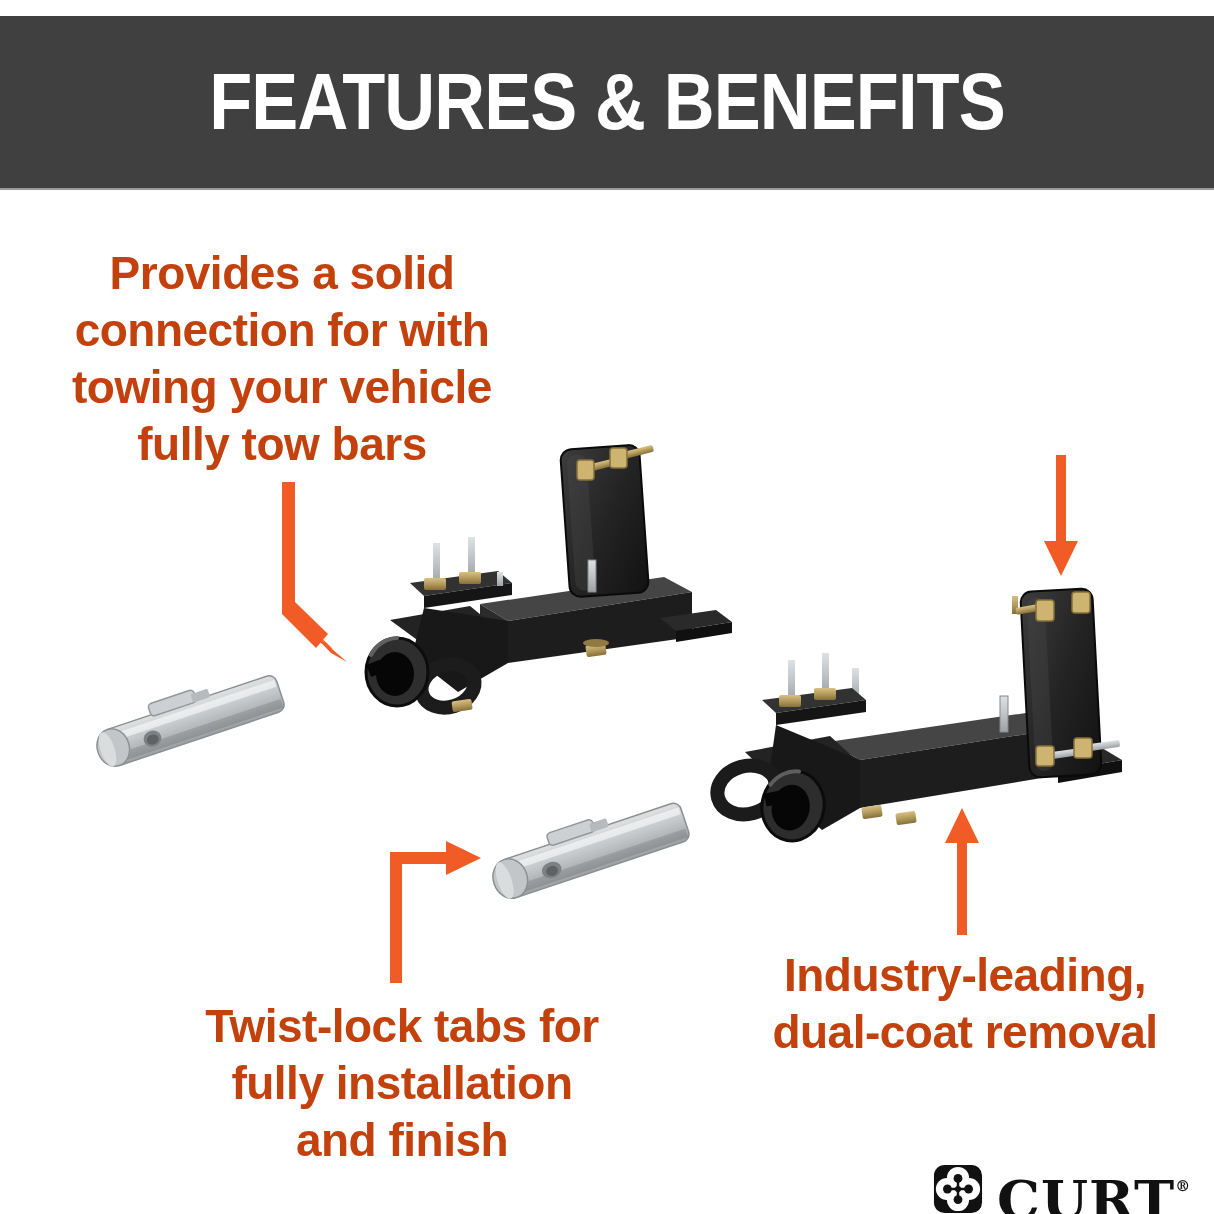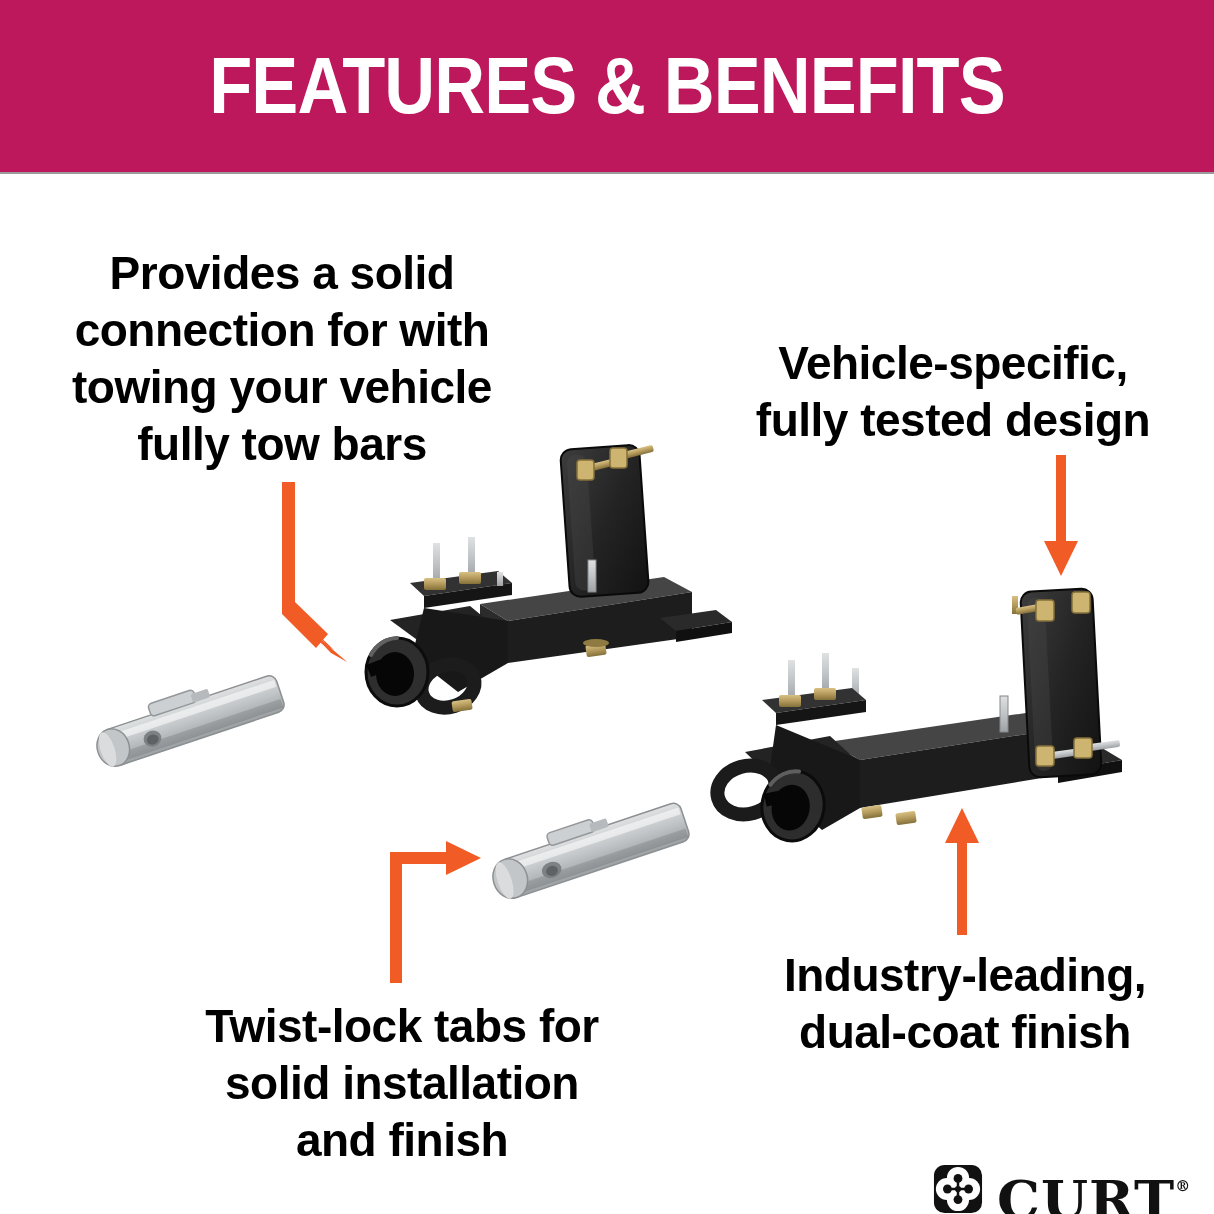--- a/index.html
+++ b/index.html
@@ -2,31 +2,31 @@
 <html><head>
 <meta charset="utf-8">
 <style>
   html,body{margin:0;padding:0;background:#fff;}
   .canvas{
     position:relative;width:1214px;height:1214px;background:#ffffff;
     overflow:hidden;font-family:"Liberation Sans",sans-serif;
   }
   
   .banner{
-    position:absolute;left:0;top:0;width:1214px;height:172px;
-    background:#be185d;border-bottom:2px solid #9b9b9b;
+    position:absolute;left:0;top:16px;width:1214px;height:172px;
+    background:#404040;border-bottom:2px solid #9b9b9b;
     display:flex;align-items:center;justify-content:center;
   }
   .banner h1{
     margin:0;color:#fff;font-size:80px;font-weight:bold;letter-spacing:-1px;
     transform:scaleX(0.88);transform-origin:center;white-space:nowrap;
   }
   
   .callout{
-    position:absolute;width:480px;text-align:center;color:#000000;
+    position:absolute;width:480px;text-align:center;color:#c2410c;
     font-weight:bold;font-size:46px;line-height:57px;letter-spacing:-0.5px;
   }
   .callout div{white-space:nowrap;}
   #callout-flat-towing{left:42px;top:245px;}
   #callout-vehicle-specific{left:713px;top:335px;}
   #callout-twist-lock{left:162px;top:998px;}
   #callout-dual-coat{left:725px;top:947px;text-align:center;}
   
   .art{position:absolute;left:0;top:0;width:1214px;height:1214px;}
   
@@ -213,34 +213,30 @@
     </g>
   </svg>
 
   <div class="callout" id="callout-flat-towing">
     <div>Provides a solid</div>
     <div>connection for with</div>
     <div>towing your vehicle</div>
     <div>fully tow bars</div>
   </div>
 
-  <div class="callout" id="callout-vehicle-specific">
-    <div>Vehicle-specific,</div>
-    <div>fully tested design</div>
-  </div>
 
   <div class="callout" id="callout-twist-lock">
     <div>Twist-lock tabs for</div>
-    <div>solid installation</div>
+    <div>fully installation</div>
     <div>and finish</div>
   </div>
 
   <div class="callout" id="callout-dual-coat">
     <div>Industry-leading,</div>
-    <div>dual-coat finish</div>
+    <div>dual-coat removal</div>
   </div>
 
   <div class="brand">
     <svg class="mark" viewBox="0 0 52 52" aria-hidden="true">
       <rect x="1" y="1" width="50" height="50" rx="11" fill="#111"></rect>
       <circle cx="26" cy="14.5" r="11.5" fill="#fff"></circle>
       <circle cx="37.5" cy="26" r="11.5" fill="#fff"></circle>
       <circle cx="26" cy="37.5" r="11.5" fill="#fff"></circle>
       <circle cx="14.5" cy="26" r="11.5" fill="#fff"></circle>
       <g stroke="#111" stroke-width="2.6">

